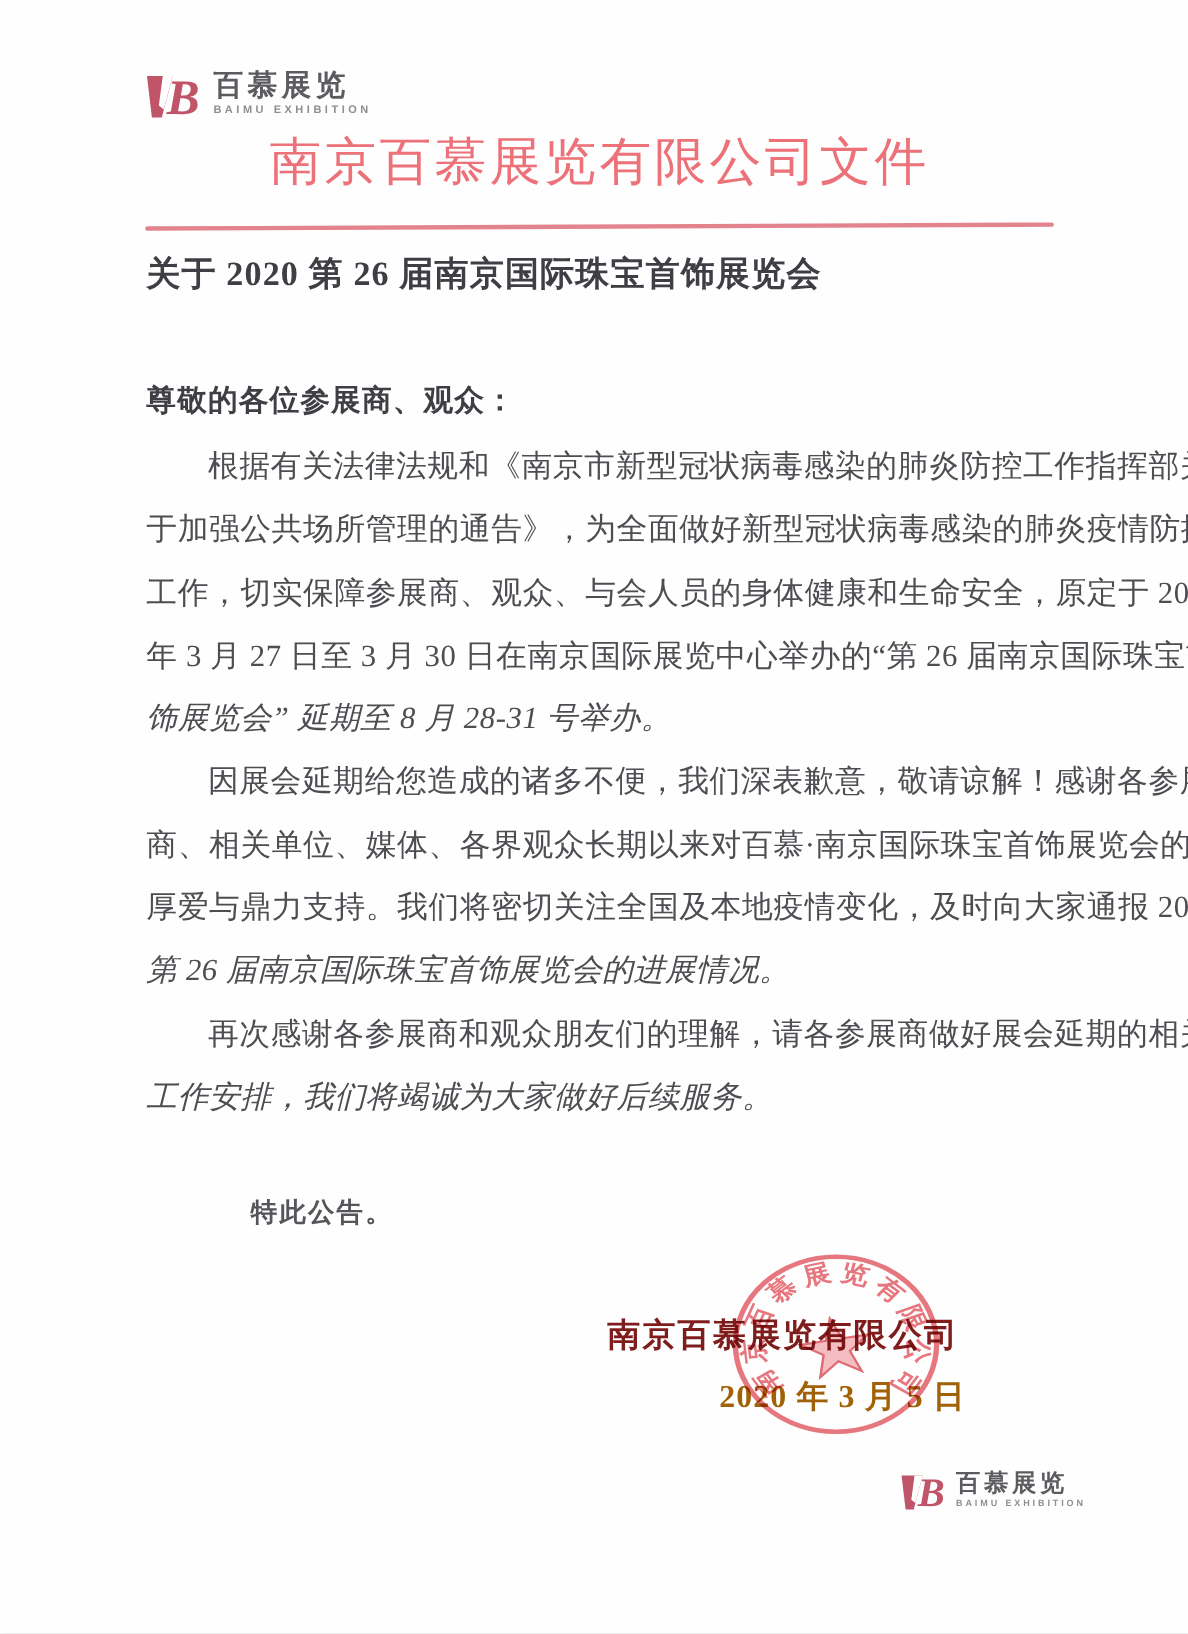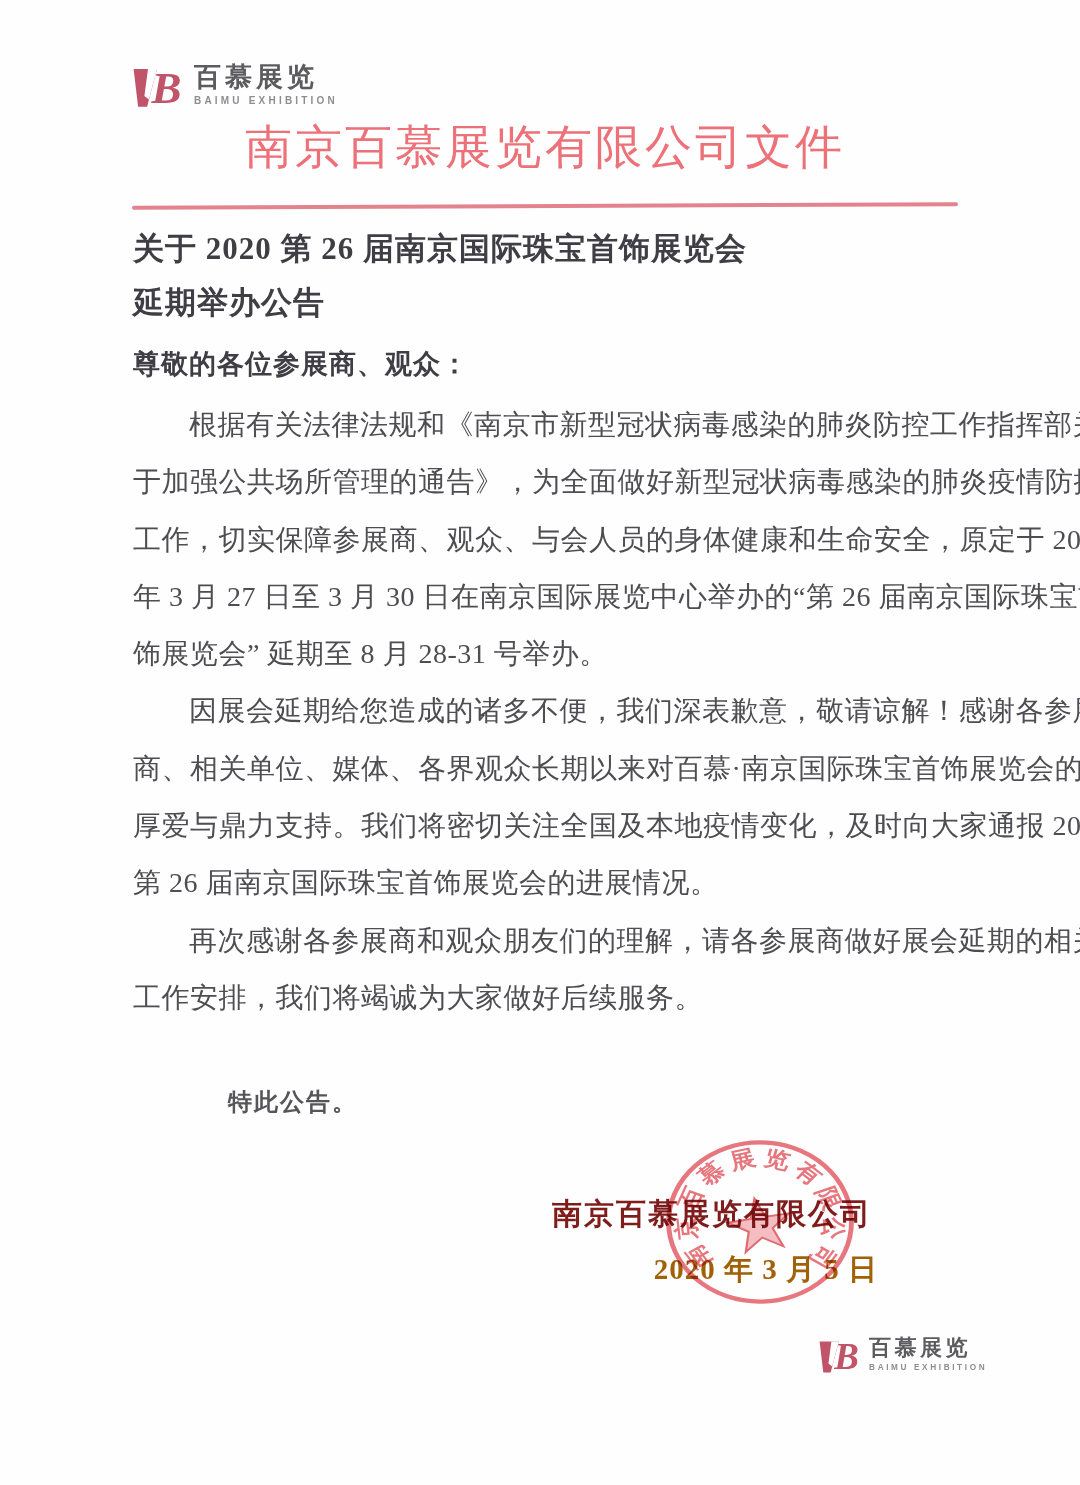--- a/index.html
+++ b/index.html
@@ -66,21 +66,21 @@
     font-size:28px;line-height:57.3px;color:var(--body-ink);
     letter-spacing:.5px;
   }
   .body-line{
     text-align:justify;
     text-align-last:justify;
     text-justify:inter-character;
     white-space:nowrap;
   }
   .body-line.first{text-indent:2em;}
-  .body-line.last{text-align-last:left;white-space:normal;}
+  .body-line.last{text-align-last:left;white-space:normal;font-style:italic;}
   .closing{
     position:absolute;left:228px;top:1086px;
     font-weight:bold;font-size:24px;color:#55555a;letter-spacing:2px;
   }
   
   .sig-company{
     position:absolute;right:208px;top:1194px;
     font-weight:bold;font-size:30px;color:#7f1d1d;letter-spacing:2px;
   }
   .sig-date{
@@ -107,21 +107,20 @@
     <div class="logo-text">
       <span class="logo-cn">百慕展览</span>
       <span class="logo-en">BAIMU EXHIBITION</span>
     </div>
   </div>
 
   <div class="header-title">南京百慕展览有限公司文件</div>
   <div class="red-line"></div>
 
   <div class="doc-title l1">关于 2020 第 26 届南京国际珠宝首饰展览会</div>
-  <div class="doc-title l2">延期举办公告</div>
 
   <div class="salutation">尊敬的各位参展商、观众：</div>
 
   <div class="body-lines">
       <div class="body-line first">根据有关法律法规和《南京市新型冠状病毒感染的肺炎防控工作指挥部关</div>
       <div class="body-line">于加强公共场所管理的通告》，为全面做好新型冠状病毒感染的肺炎疫情防控</div>
       <div class="body-line">工作，切实保障参展商、观众、与会人员的身体健康和生命安全，原定于 2020</div>
       <div class="body-line">年 3 月 27 日至 3 月 30 日在南京国际展览中心举办的“第 26 届南京国际珠宝首</div>
       <div class="body-line last">饰展览会” 延期至 8 月 28-31 号举办。</div>
       <div class="body-line first">因展会延期给您造成的诸多不便，我们深表歉意，敬请谅解！感谢各参展</div>

